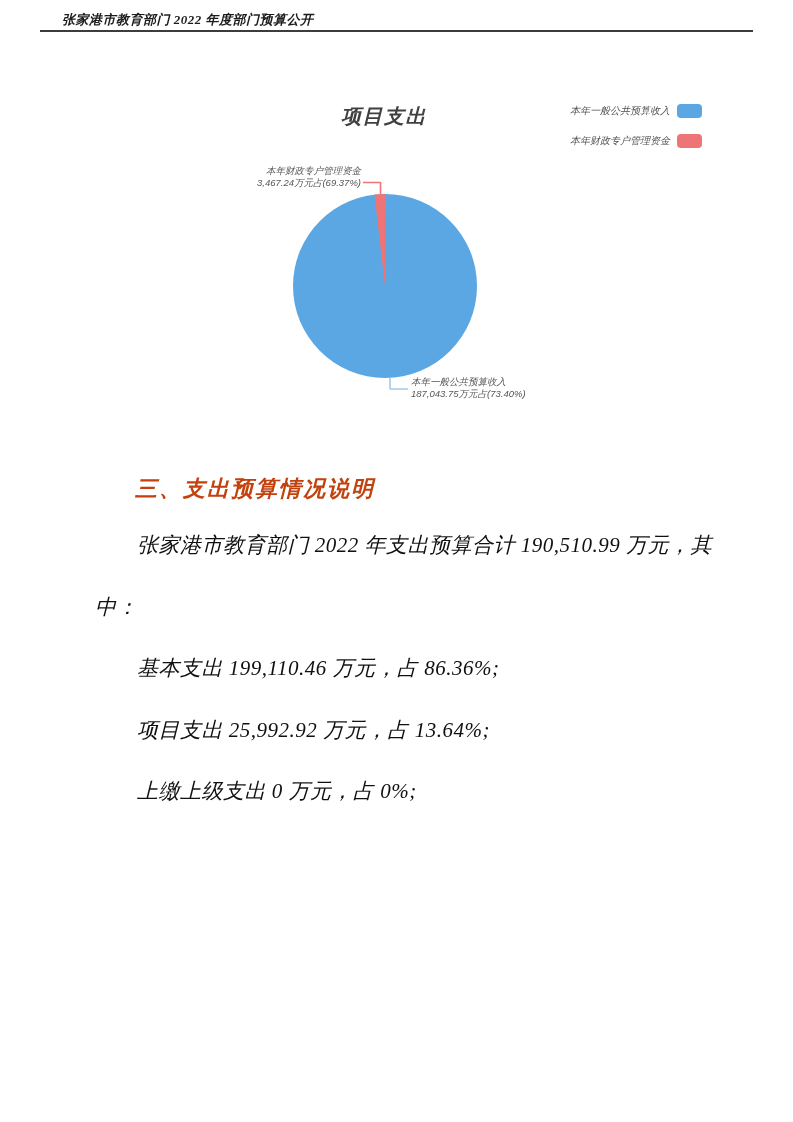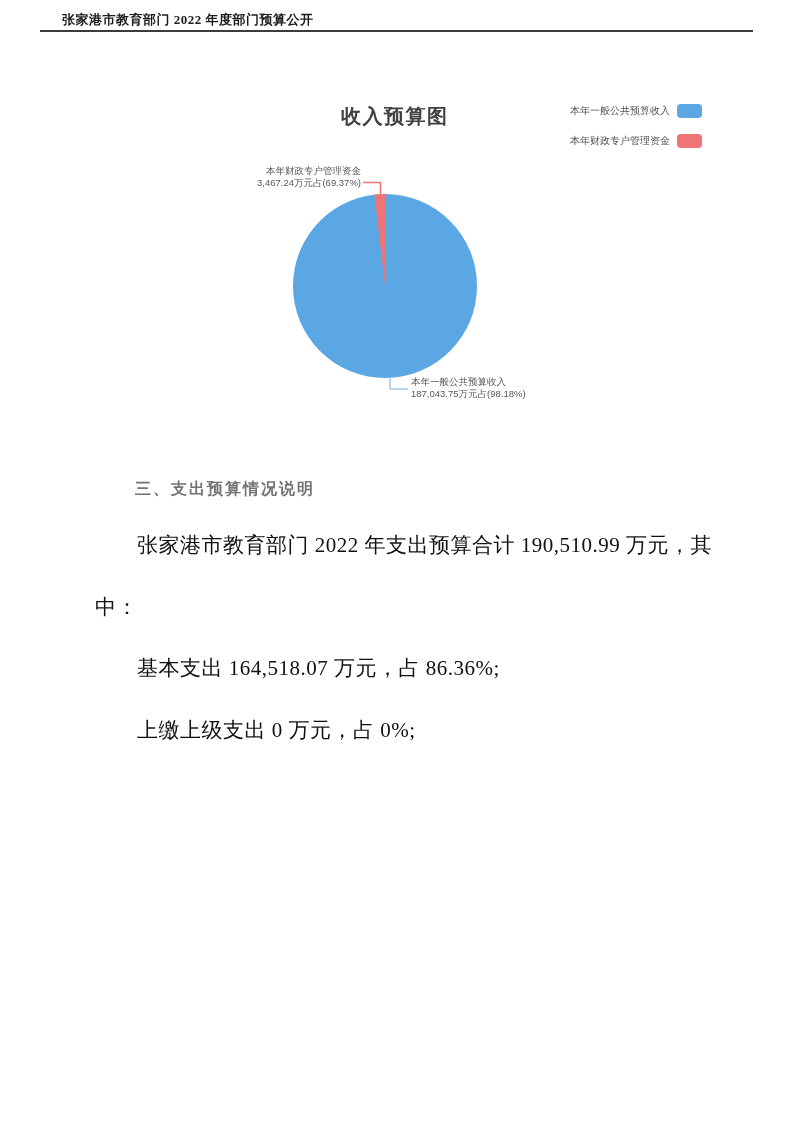--- a/index.html
+++ b/index.html
@@ -1,18 +1,18 @@
 <!DOCTYPE html>
 <html><head>
 <meta charset="utf-8">
 <style>
   html,body { margin:0; padding:0; background:#ffffff; }
   .page {
     position:relative; width:793px; height:938px; background:#fff;
-    font-family:"Liberation Serif","DejaVu Serif",serif; overflow:hidden;
+    font-family:"Liberation Serif","DejaVu Serif",serif; overflow:hidden;font-style:italic;
   }
 
   
   .header-text {
     position:absolute; left:62px; top:11px;
     font-size:13px; font-weight:bold; color:#1c1c1c; letter-spacing:.5px;
     white-space:nowrap;
   }
   .header-rule {
     position:absolute; left:40px; top:30px; width:713px; height:2px;
@@ -46,43 +46,43 @@
   }
   .label-special { top:70px; right:372px; text-align:right; }
   .label-general { top:281px; left:351px; text-align:left; }
 
   
   .text-block {
     position:absolute; left:95px; top:472px; width:640px;
     font-size:21px; color:#101010;
   }
   .text-block h2 {
-    margin:0 0 0 40px; font-size:16px; font-weight:bold;
-    line-height:33px; letter-spacing:2px; color:#737373;
+    margin:0 0 0 40px; font-size:22px; font-weight:bold;
+    line-height:33px; letter-spacing:2px; color:#c2410c;
   }
   .lines { margin-top:8px; }
   .line { line-height:41.5px; letter-spacing:.5px; white-space:nowrap;margin-top:20px; }
   .line.indent { padding-left:42px; }
 
   
   .page-num {
     position:absolute; left:0; right:0; top:1082px;
     font-size:14px; color:#0f766e; letter-spacing:2px;
   }
 </style>
 </head>
 <body>
 
 <div class="page">
 
   <div class="header-text">张家港市教育部门 2022 年度部门预算公开</div>
   <div class="header-rule"></div>
 
   <section class="chart">
-    <div class="chart-title">收入预算图</div>
+    <div class="chart-title">项目支出</div>
 
     <div class="legend">
         <div class="legend-row">
           <span class="legend-label">本年一般公共预算收入</span>
           <span class="legend-swatch" style="background: rgb(90, 167, 227);"></span>
         </div>
         <div class="legend-row">
           <span class="legend-label">本年财政专户管理资金</span>
           <span class="legend-swatch" style="background: rgb(239, 116, 118);"></span>
         </div>
@@ -97,29 +97,30 @@
       <polyline points="303,87.5 320.5,87.5 320.5,99.5" fill="none" stroke-width="1.6" stroke-linejoin="round" stroke="#EF7476"></polyline>
       <polyline points="330,283 330,294 348,294" fill="none" stroke-width="1.6" stroke-linejoin="round" stroke="#A3CBEC"></polyline>
     </svg>
 
     <div class="chart-label label-special">
       <div>本年财政专户管理资金</div>
       <div>3,467.24万元占(69.37%)</div>
     </div>
     <div class="chart-label label-general">
       <div>本年一般公共预算收入</div>
-      <div>187,043.75万元占(98.18%)</div>
+      <div>187,043.75万元占(73.40%)</div>
     </div>
   </section>
 
   <section class="text-block">
     <h2>三、支出预算情况说明</h2>
     <div class="lines">
         <div class="line indent">张家港市教育部门 2022 年支出预算合计 190,510.99 万元，其</div>
         <div class="line">中：</div>
-        <div class="line indent">基本支出 164,518.07 万元，占 86.36%;</div>
+        <div class="line indent">基本支出 199,110.46 万元，占 86.36%;</div>
+        <div class="line indent">项目支出 25,992.92 万元，占 13.64%;</div>
         <div class="line indent">上缴上级支出 0 万元，占 0%;</div>
       </div>
   </section>
 
   <div class="page-num">- 38 -</div>
 
 </div>
 
 </body></html>

